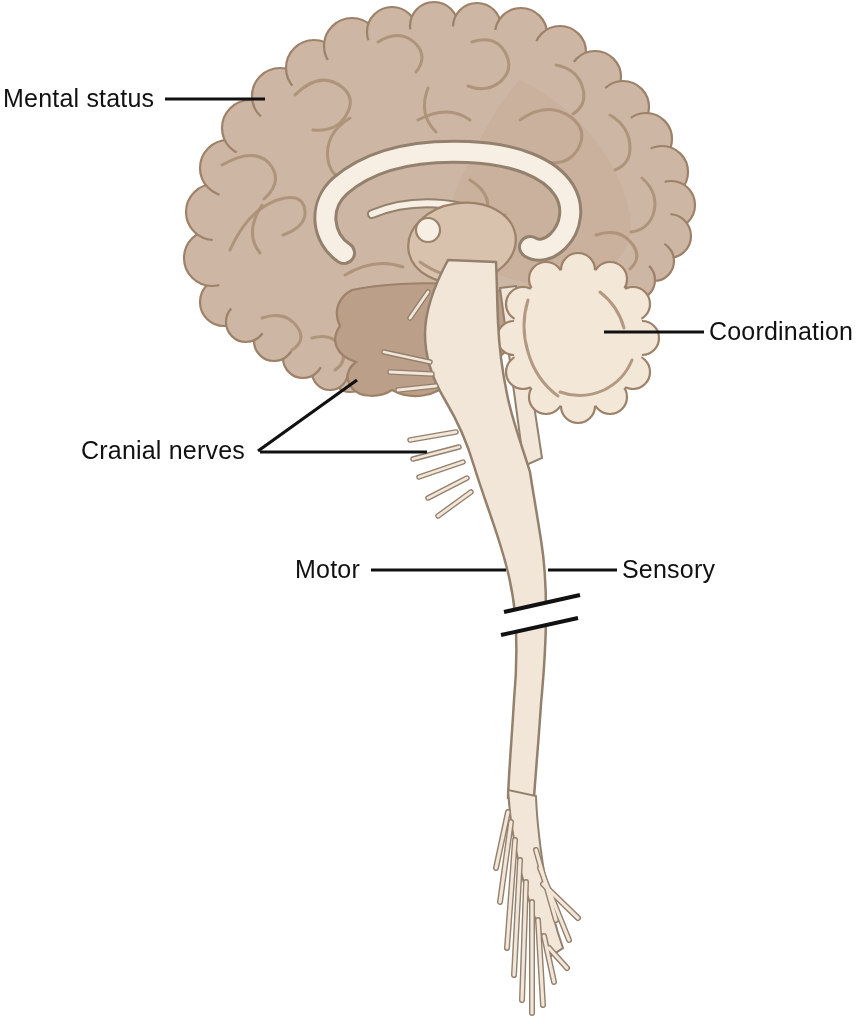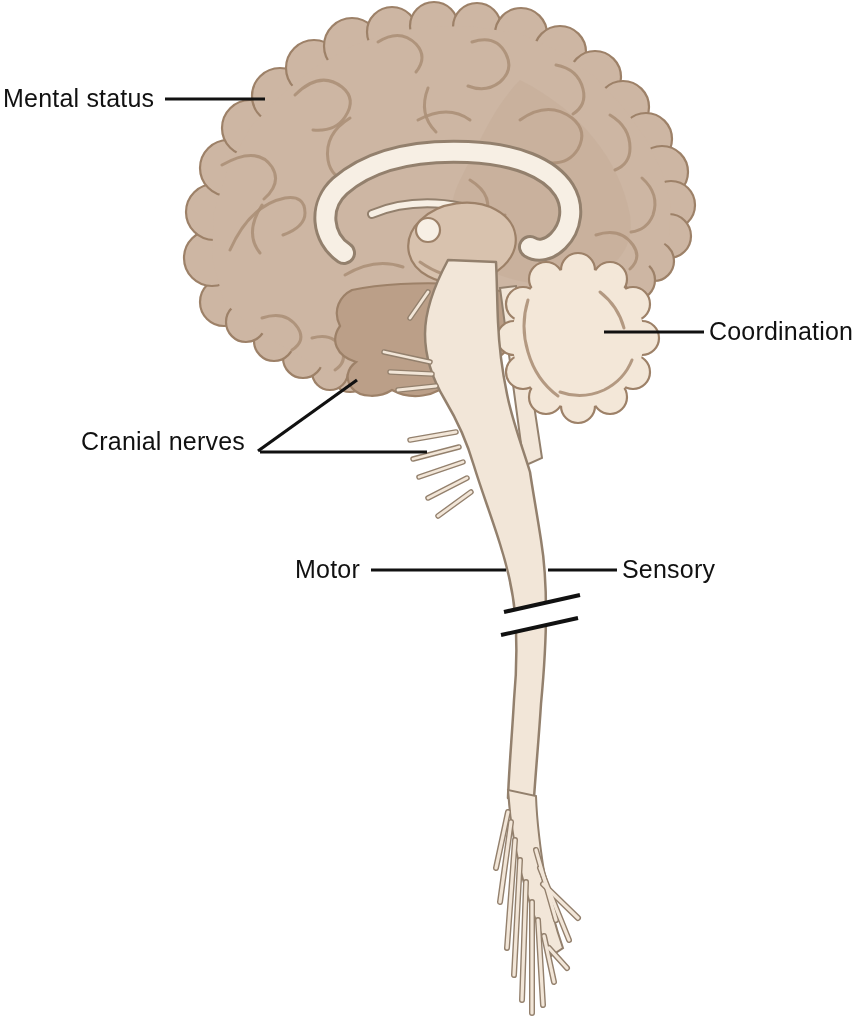--- a/index.html
+++ b/index.html
@@ -204,16 +204,16 @@
       <line x1="604" y1="332" x2="704" y2="332"></line>
       <line x1="258" y1="451" x2="357" y2="380"></line>
       <line x1="260" y1="452" x2="427" y2="452"></line>
       <line x1="371" y1="570" x2="506" y2="570"></line>
       <line x1="548" y1="570" x2="617" y2="570"></line>
     </g>
   </svg>
 
   <div class="diagram-label" style="left:3px;top:85px;">Mental status</div>
   <div class="diagram-label" style="left:709px;top:318px;text-align:center;">Coordination</div>
-  <div class="diagram-label" style="left:81px;top:428px;text-align:right;">Cranial nerves</div>
+  <div class="diagram-label" style="left:81px;top:437px;text-align:right;">Cranial nerves</div>
   <div class="diagram-label" style="left:295px;top:556px;text-align:right;">Motor</div>
   <div class="diagram-label" style="left:622px;top:556px;text-align:right;">Sensory</div>
 </div>
 
 </body></html>

